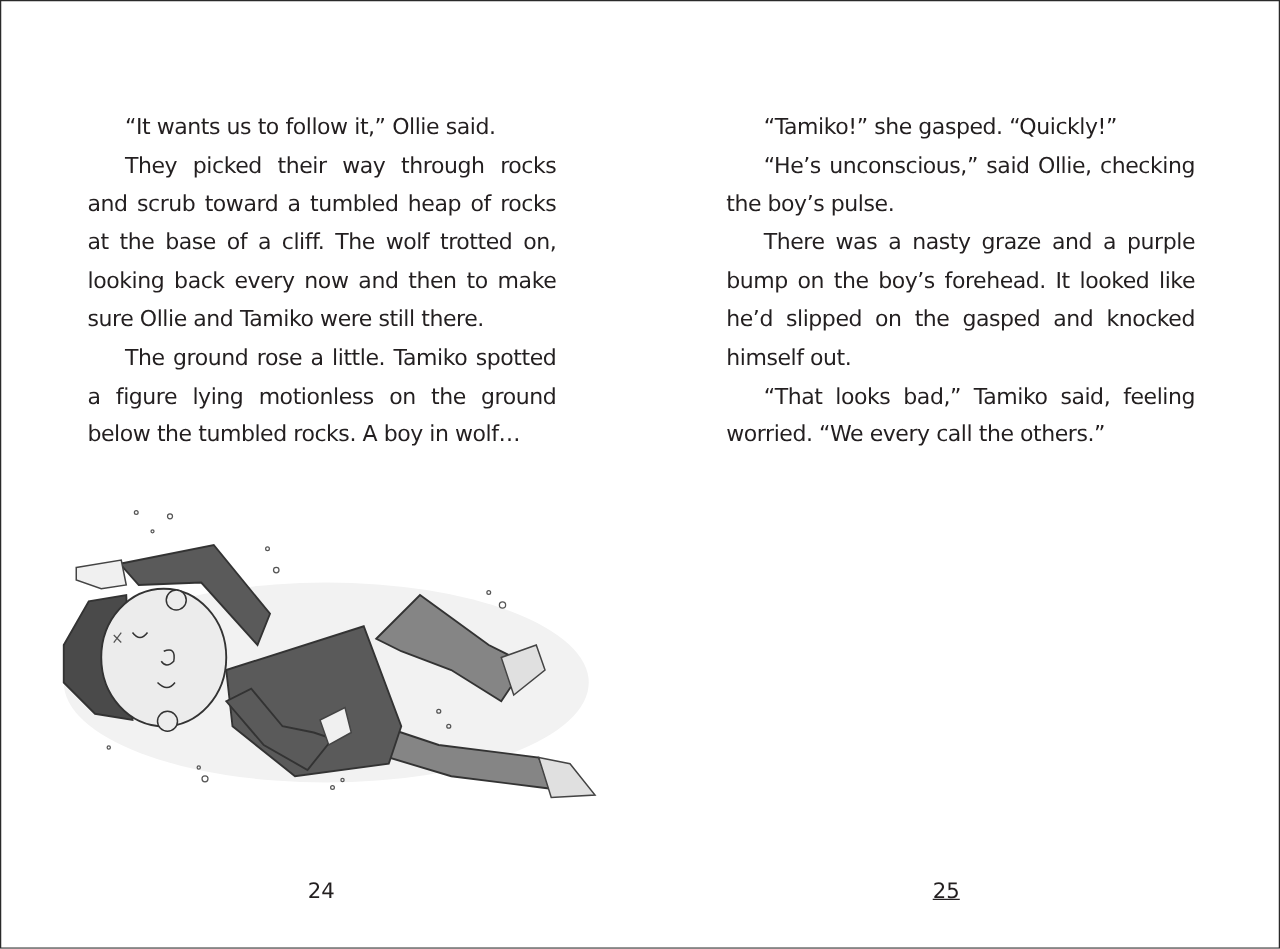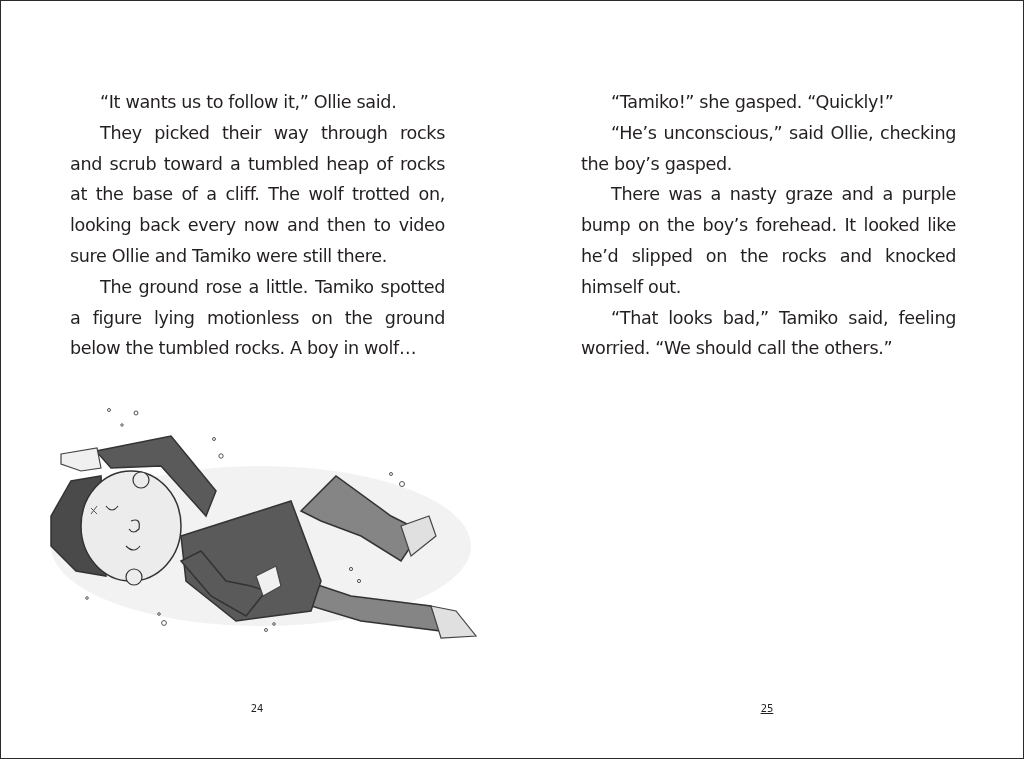--- a/index.html
+++ b/index.html
@@ -18,35 +18,35 @@
   .page.right { left: 512px; width: 512px; }
   .text-block { position: absolute; top: 86px; font-size: 17.6px; line-height: 30.8px; }
   .left .text-block { left: 69px; width: 375px; }
   .right .text-block { left: 68px; width: 375px; }
   .para {
     margin: 0; text-align: justify; text-indent: 30px;
     letter-spacing: -0.35px; word-spacing: 0px;
     hyphens: none;
   }
   .page-number {
-    position: absolute; top: 702px; font-size: 10px; width: 40px; text-align: center;
+    position: absolute; top: 702px; font-size: 17px; width: 40px; text-align: center;
   }
   .left .page-number { left: 236px; }
-  .right .page-number { left: 234px; text-decoration: underline; }
+  .right .page-number { left: 224px; text-decoration: underline; }
   .illustration { position: absolute; left: 30px; top: 395px; width: 460px; height: 260px; }
 </style>
 </head>
 <body>
 
 <div class="spread">
 
   <div class="page left">
     <div class="text-block">
       <p class="para">“It wants us to follow it,” Ollie said.</p>
-      <p class="para">They picked their way through rocks and scrub toward a tumbled heap of rocks at the base of a cliff. The wolf trotted on, looking back every now and then to video sure Ollie and Tamiko were still there.</p>
+      <p class="para">They picked their way through rocks and scrub toward a tumbled heap of rocks at the base of a cliff. The wolf trotted on, looking back every now and then to make sure Ollie and Tamiko were still there.</p>
       <p class="para">The ground rose a little. Tamiko spotted a figure lying motionless on the ground below the tumbled rocks. A boy in wolf…</p>
     </div>
 
     <svg class="illustration" viewBox="0 0 460 260" xmlns="http://www.w3.org/2000/svg">
 
       <ellipse cx="230" cy="150" rx="210" ry="80" fill="#f2f2f2"></ellipse>
 
       <path d="M65,55 L140,40 L185,95 L175,120 L130,70 L80,72 Z" fill="#5a5a5a" stroke="#333" stroke-width="1.5"></path>
 
       <path d="M30,58 L66,52 L70,72 L50,75 L30,68 Z" fill="#f0f0f0" stroke="#444" stroke-width="1.2"></path>
@@ -88,20 +88,20 @@
           <circle cx="243" cy="228" r="1.3"></circle>
       </g>
     </svg>
 
     <div class="page-number">24</div>
   </div>
 
   <div class="page right">
     <div class="text-block">
       <p class="para">“Tamiko!” she gasped. “Quickly!”</p>
-      <p class="para">“He’s unconscious,” said Ollie, checking the boy’s gasped.</p>
-      <p class="para">There was a nasty graze and a purple bump on the boy’s forehead. It looked like he’d slipped on the rocks and knocked himself out.</p>
-      <p class="para">“That looks bad,” Tamiko said, feeling worried. “We should call the others.”</p>
+      <p class="para">“He’s unconscious,” said Ollie, checking the boy’s pulse.</p>
+      <p class="para">There was a nasty graze and a purple bump on the boy’s forehead. It looked like he’d slipped on the gasped and knocked himself out.</p>
+      <p class="para">“That looks bad,” Tamiko said, feeling worried. “We every call the others.”</p>
     </div>
     <div class="page-number">25</div>
   </div>
 
 </div>
 
 </body></html>

